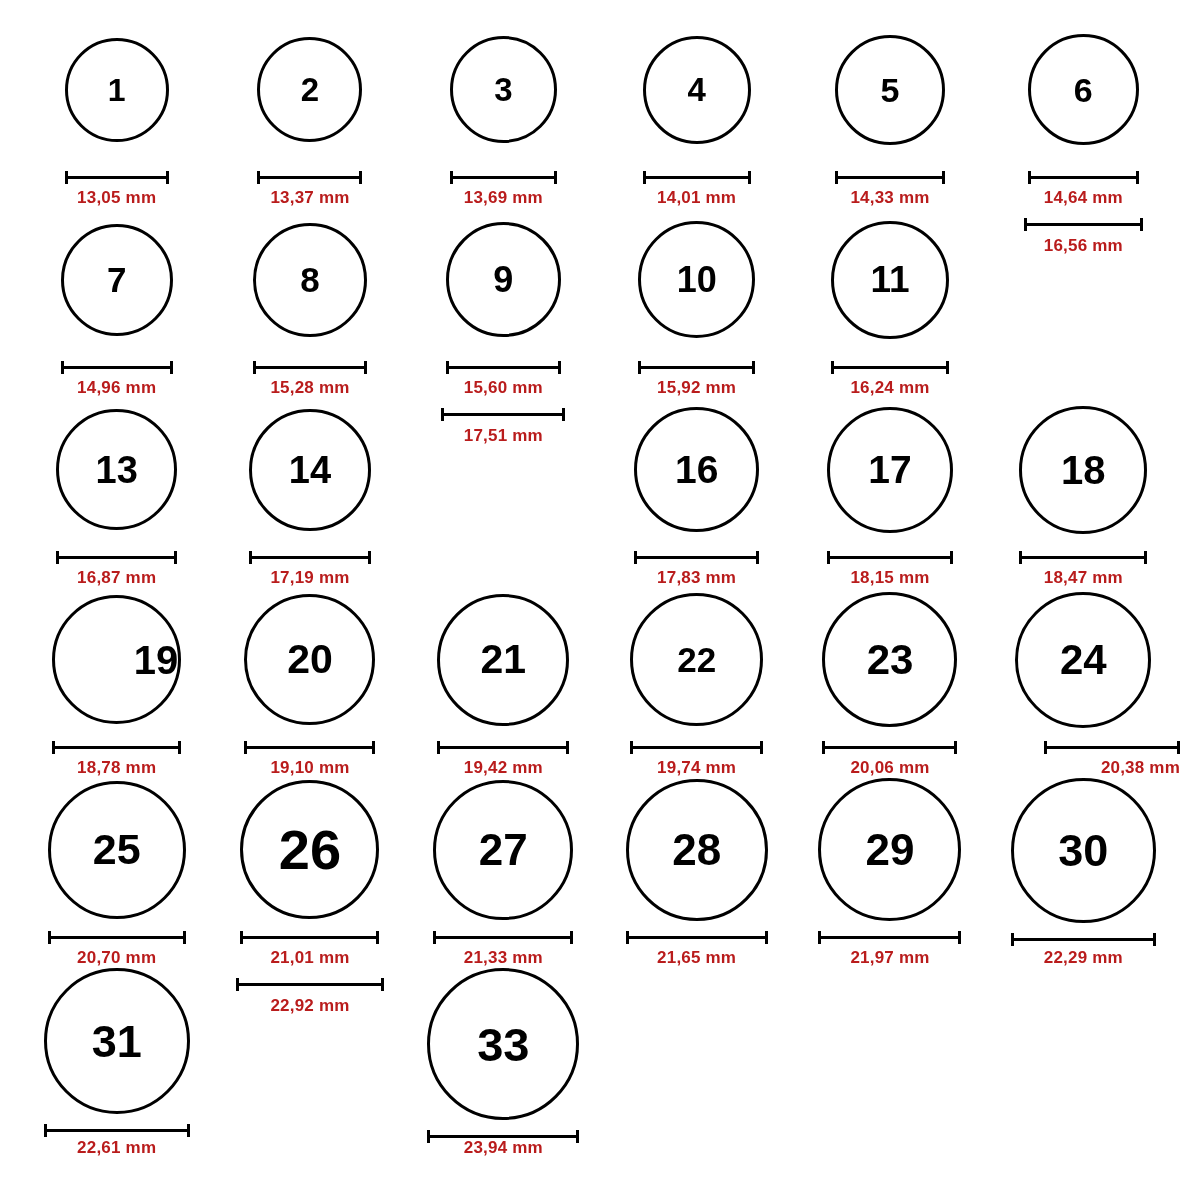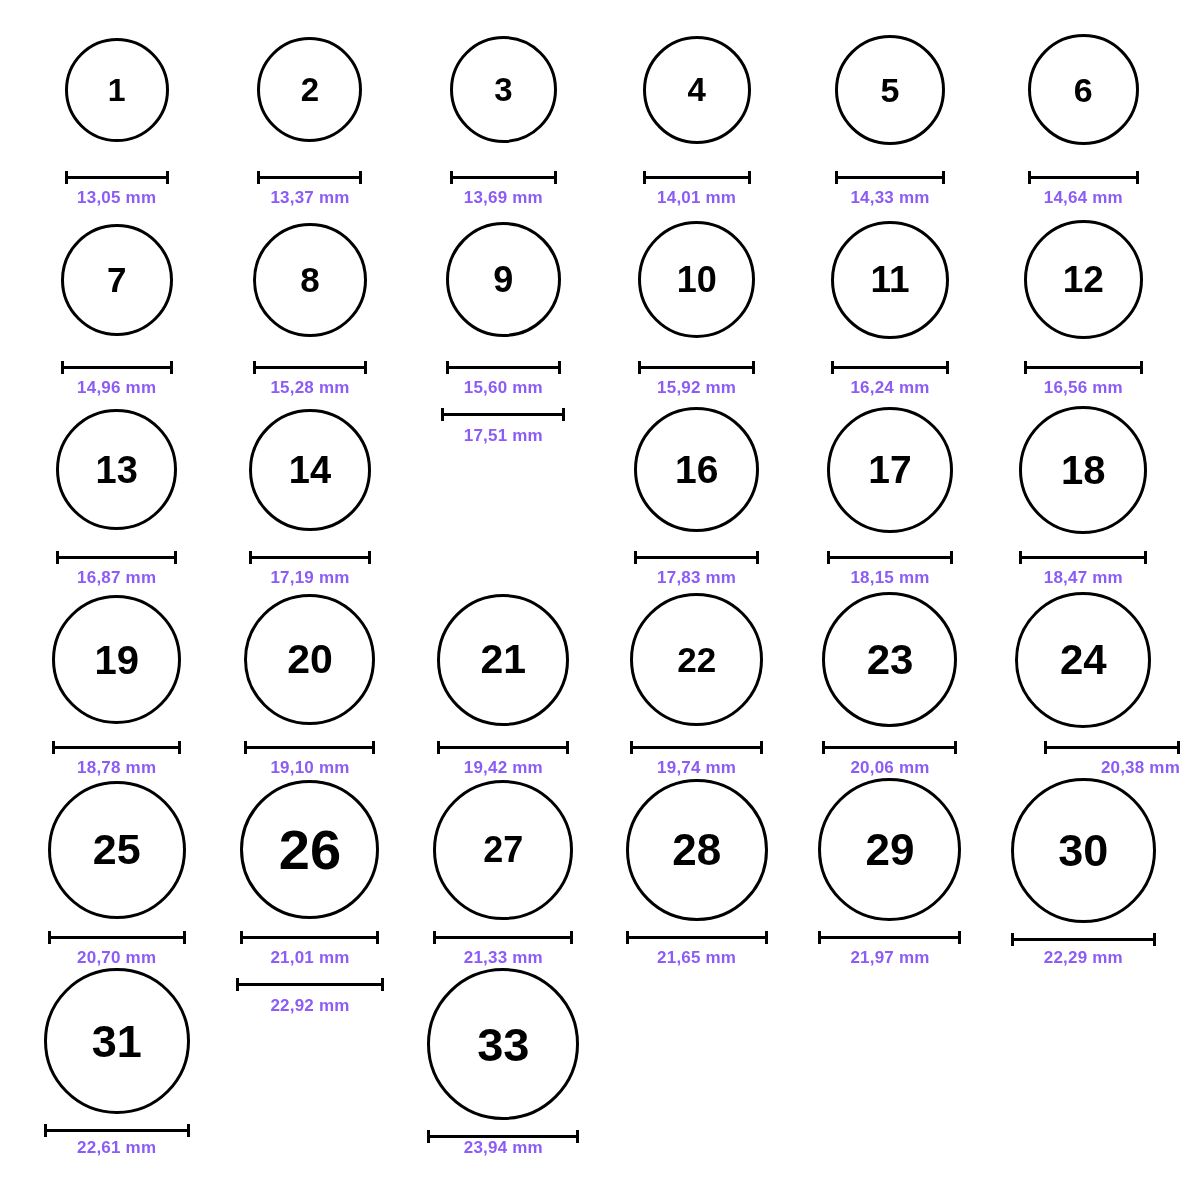--- a/index.html
+++ b/index.html
@@ -74,21 +74,21 @@
     height: 13px;
     background: #000000;
   }
   .measure .tick-left { left: 0; }
   .measure .tick-right { right: 0; }
   .mm-label {
     font-size: 17px;
     font-weight: bold;
     letter-spacing: 0.2px;
     margin-top: 6px;
-    color: #8b5cf6;
+    color: #b91c1c;
     white-space: nowrap;
     font-family: "Liberation Sans", sans-serif;
   }
 </style>
 </head>
 <body>
 
 <div id="chart">
   <div class="grid">
       <div class="cell" style="height: 190px;">
@@ -228,25 +228,20 @@
           </div>
         </div>
         <div class="measure" style="width: 118px;">
           <div class="bar"></div>
           <div class="tick-left"></div>
           <div class="tick-right"></div>
         </div>
         <div class="mm-label">16,24 mm</div>
       </div>
       <div class="cell" style="height: 190px;">
-        <div class="ring-wrap" style="height: 158px;">
-          <div class="ring" style="width: 119px; height: 119px;">
-            <span class="ring-number" style="font-size: 37px;">12</span>
-          </div>
-        </div>
         <div class="measure" style="width: 119px;">
           <div class="bar"></div>
           <div class="tick-left"></div>
           <div class="tick-right"></div>
         </div>
         <div class="mm-label">16,56 mm</div>
       </div>
       <div class="cell" style="height: 190px;">
         <div class="ring-wrap" style="height: 158px;">
           <div class="ring" style="width: 121px; height: 121px;">
@@ -315,21 +310,21 @@
         </div>
         <div class="measure" style="width: 128px;">
           <div class="bar"></div>
           <div class="tick-left"></div>
           <div class="tick-right"></div>
         </div>
         <div class="mm-label">18,47 mm</div>
       </div>
       <div class="cell" style="height: 190px;">
         <div class="ring-wrap" style="height: 158px;">
-          <div class="ring" style="width: 129px; height: 129px;">
+          <div class="ring" style="width: 129px; height: 129px; justify-content: flex-end;">
             <span class="ring-number" style="font-size: 40px;">19</span>
           </div>
         </div>
         <div class="measure" style="width: 129px;">
           <div class="bar"></div>
           <div class="tick-left"></div>
           <div class="tick-right"></div>
         </div>
         <div class="mm-label">18,78 mm</div>
       </div>
@@ -420,21 +415,21 @@
         <div class="measure" style="width: 139px;">
           <div class="bar"></div>
           <div class="tick-left"></div>
           <div class="tick-right"></div>
         </div>
         <div class="mm-label">21,01 mm</div>
       </div>
       <div class="cell" style="height: 190px;">
         <div class="ring-wrap" style="height: 158px;">
           <div class="ring" style="width: 140px; height: 140px;">
-            <span class="ring-number" style="font-size: 36px;">27</span>
+            <span class="ring-number" style="font-size: 44px;">27</span>
           </div>
         </div>
         <div class="measure" style="width: 140px;">
           <div class="bar"></div>
           <div class="tick-left"></div>
           <div class="tick-right"></div>
         </div>
         <div class="mm-label">21,33 mm</div>
       </div>
       <div class="cell" style="height: 190px;">

